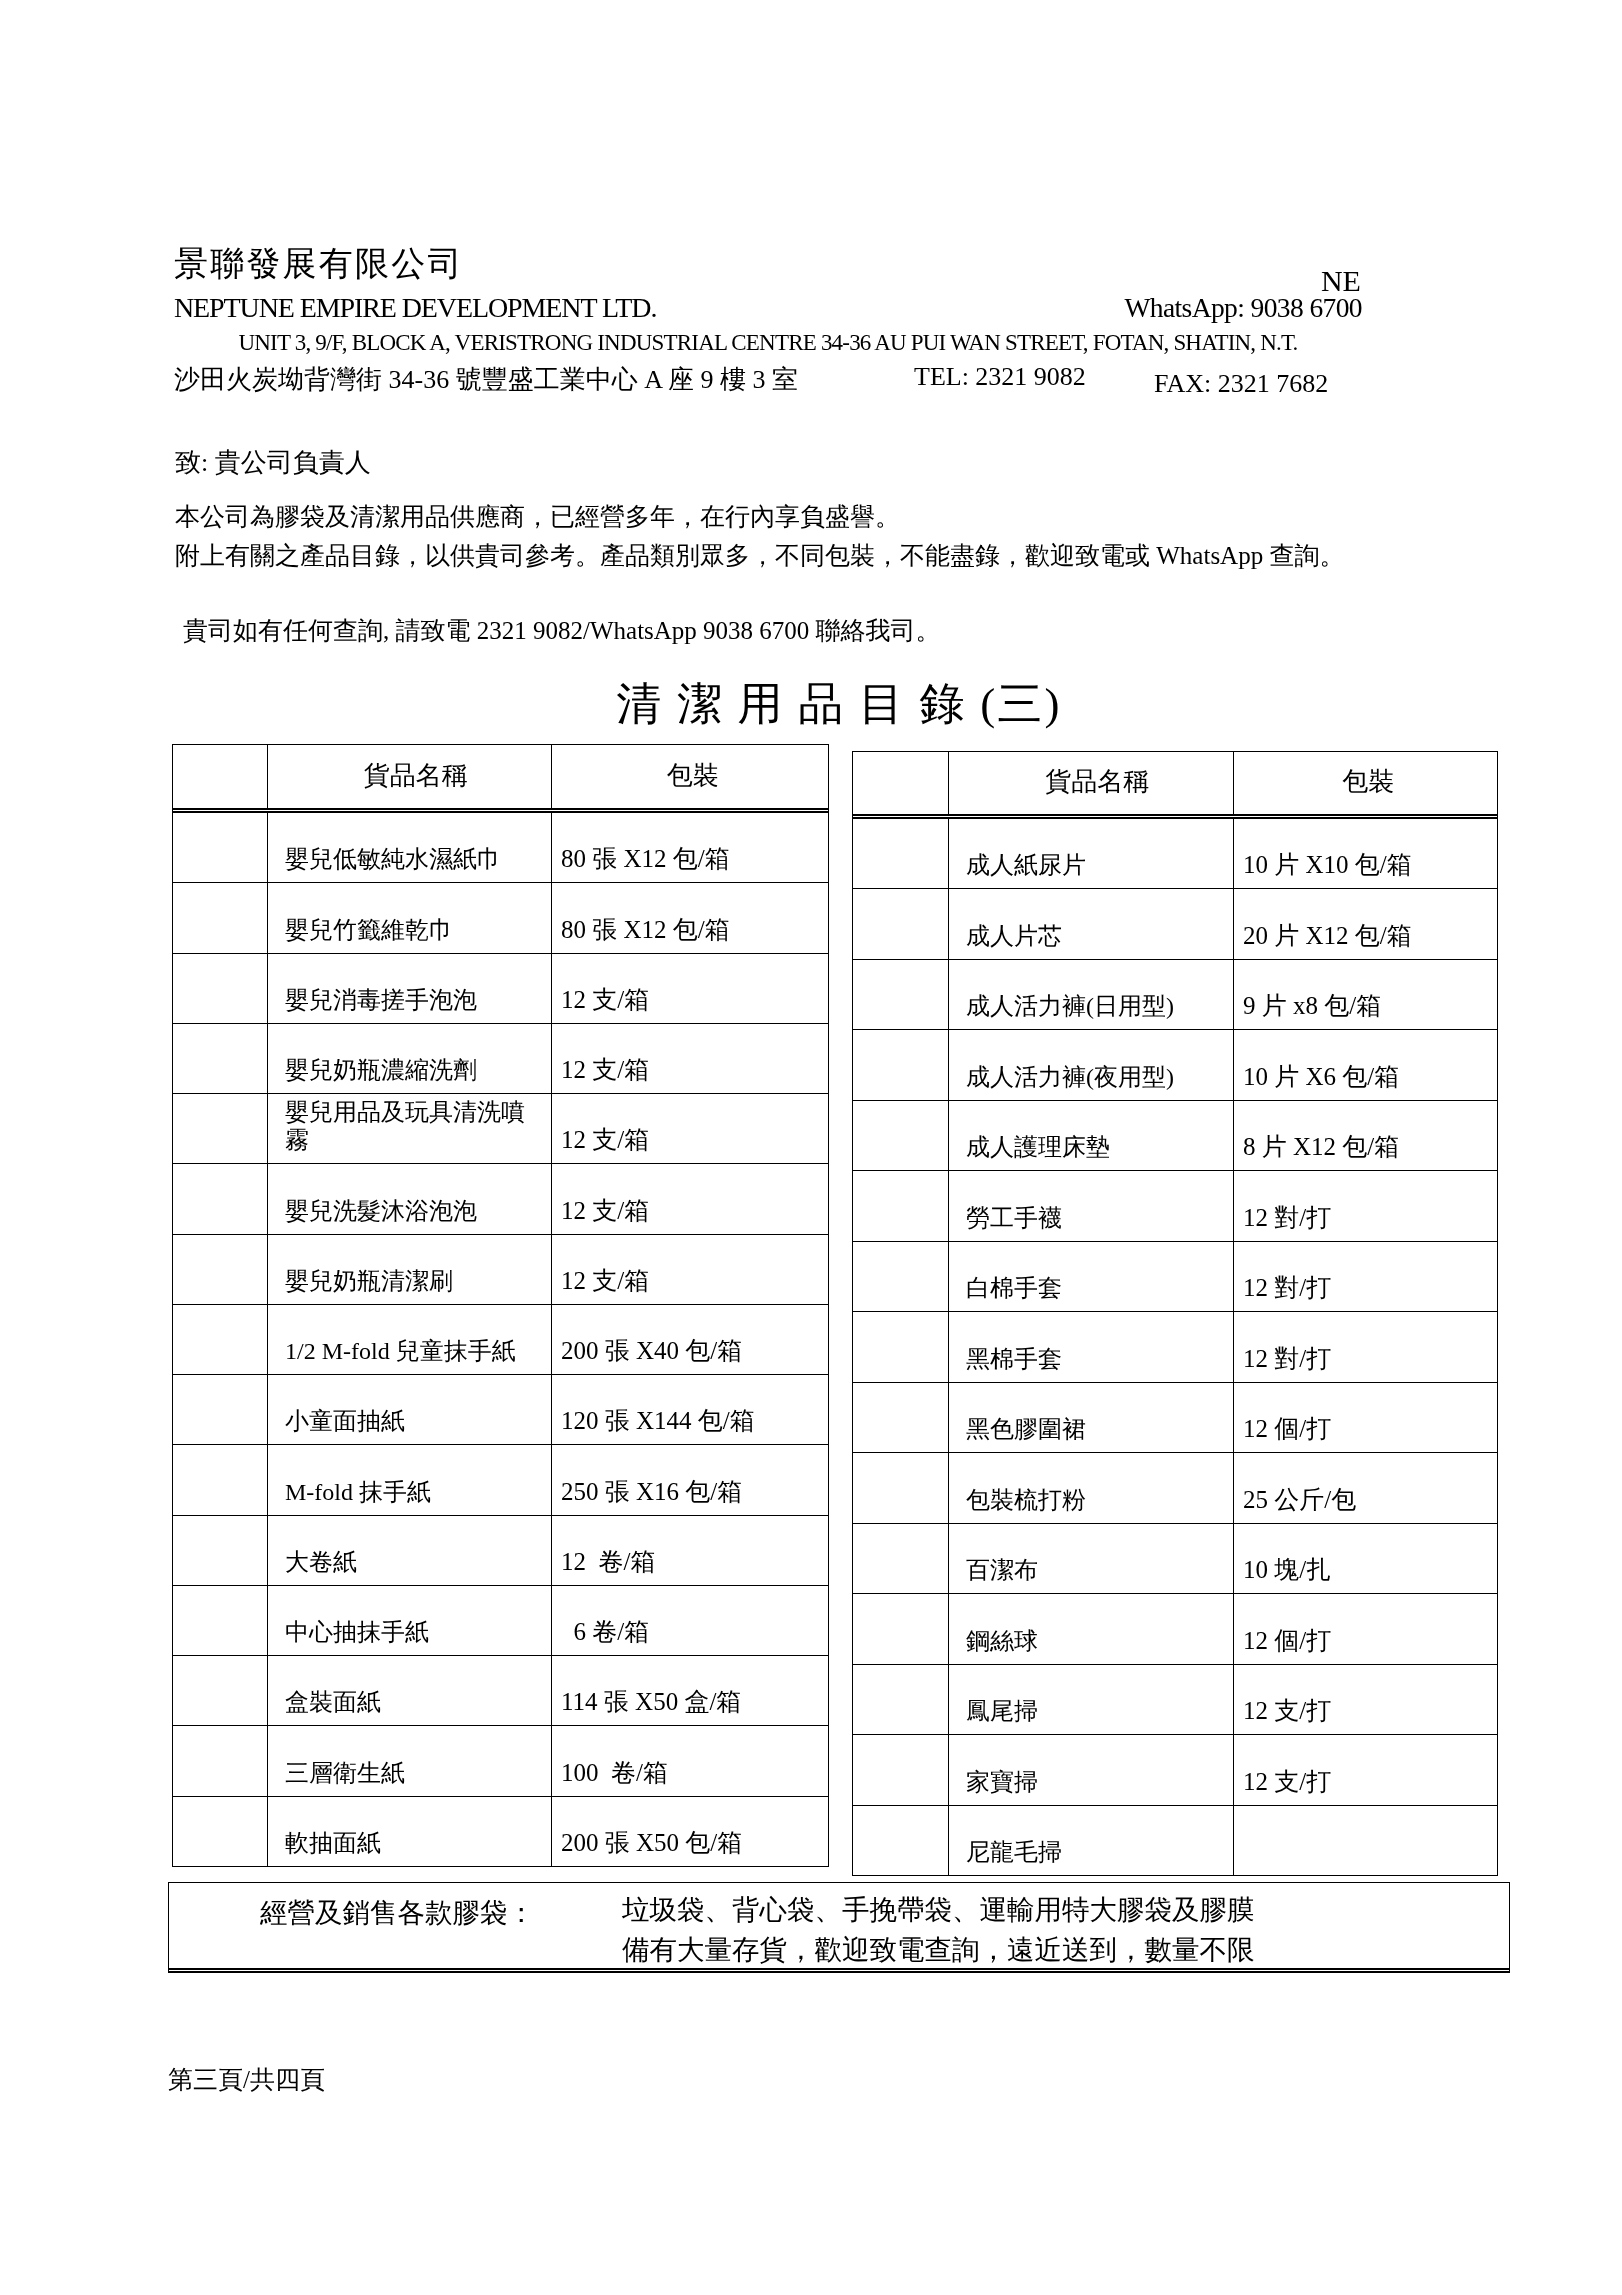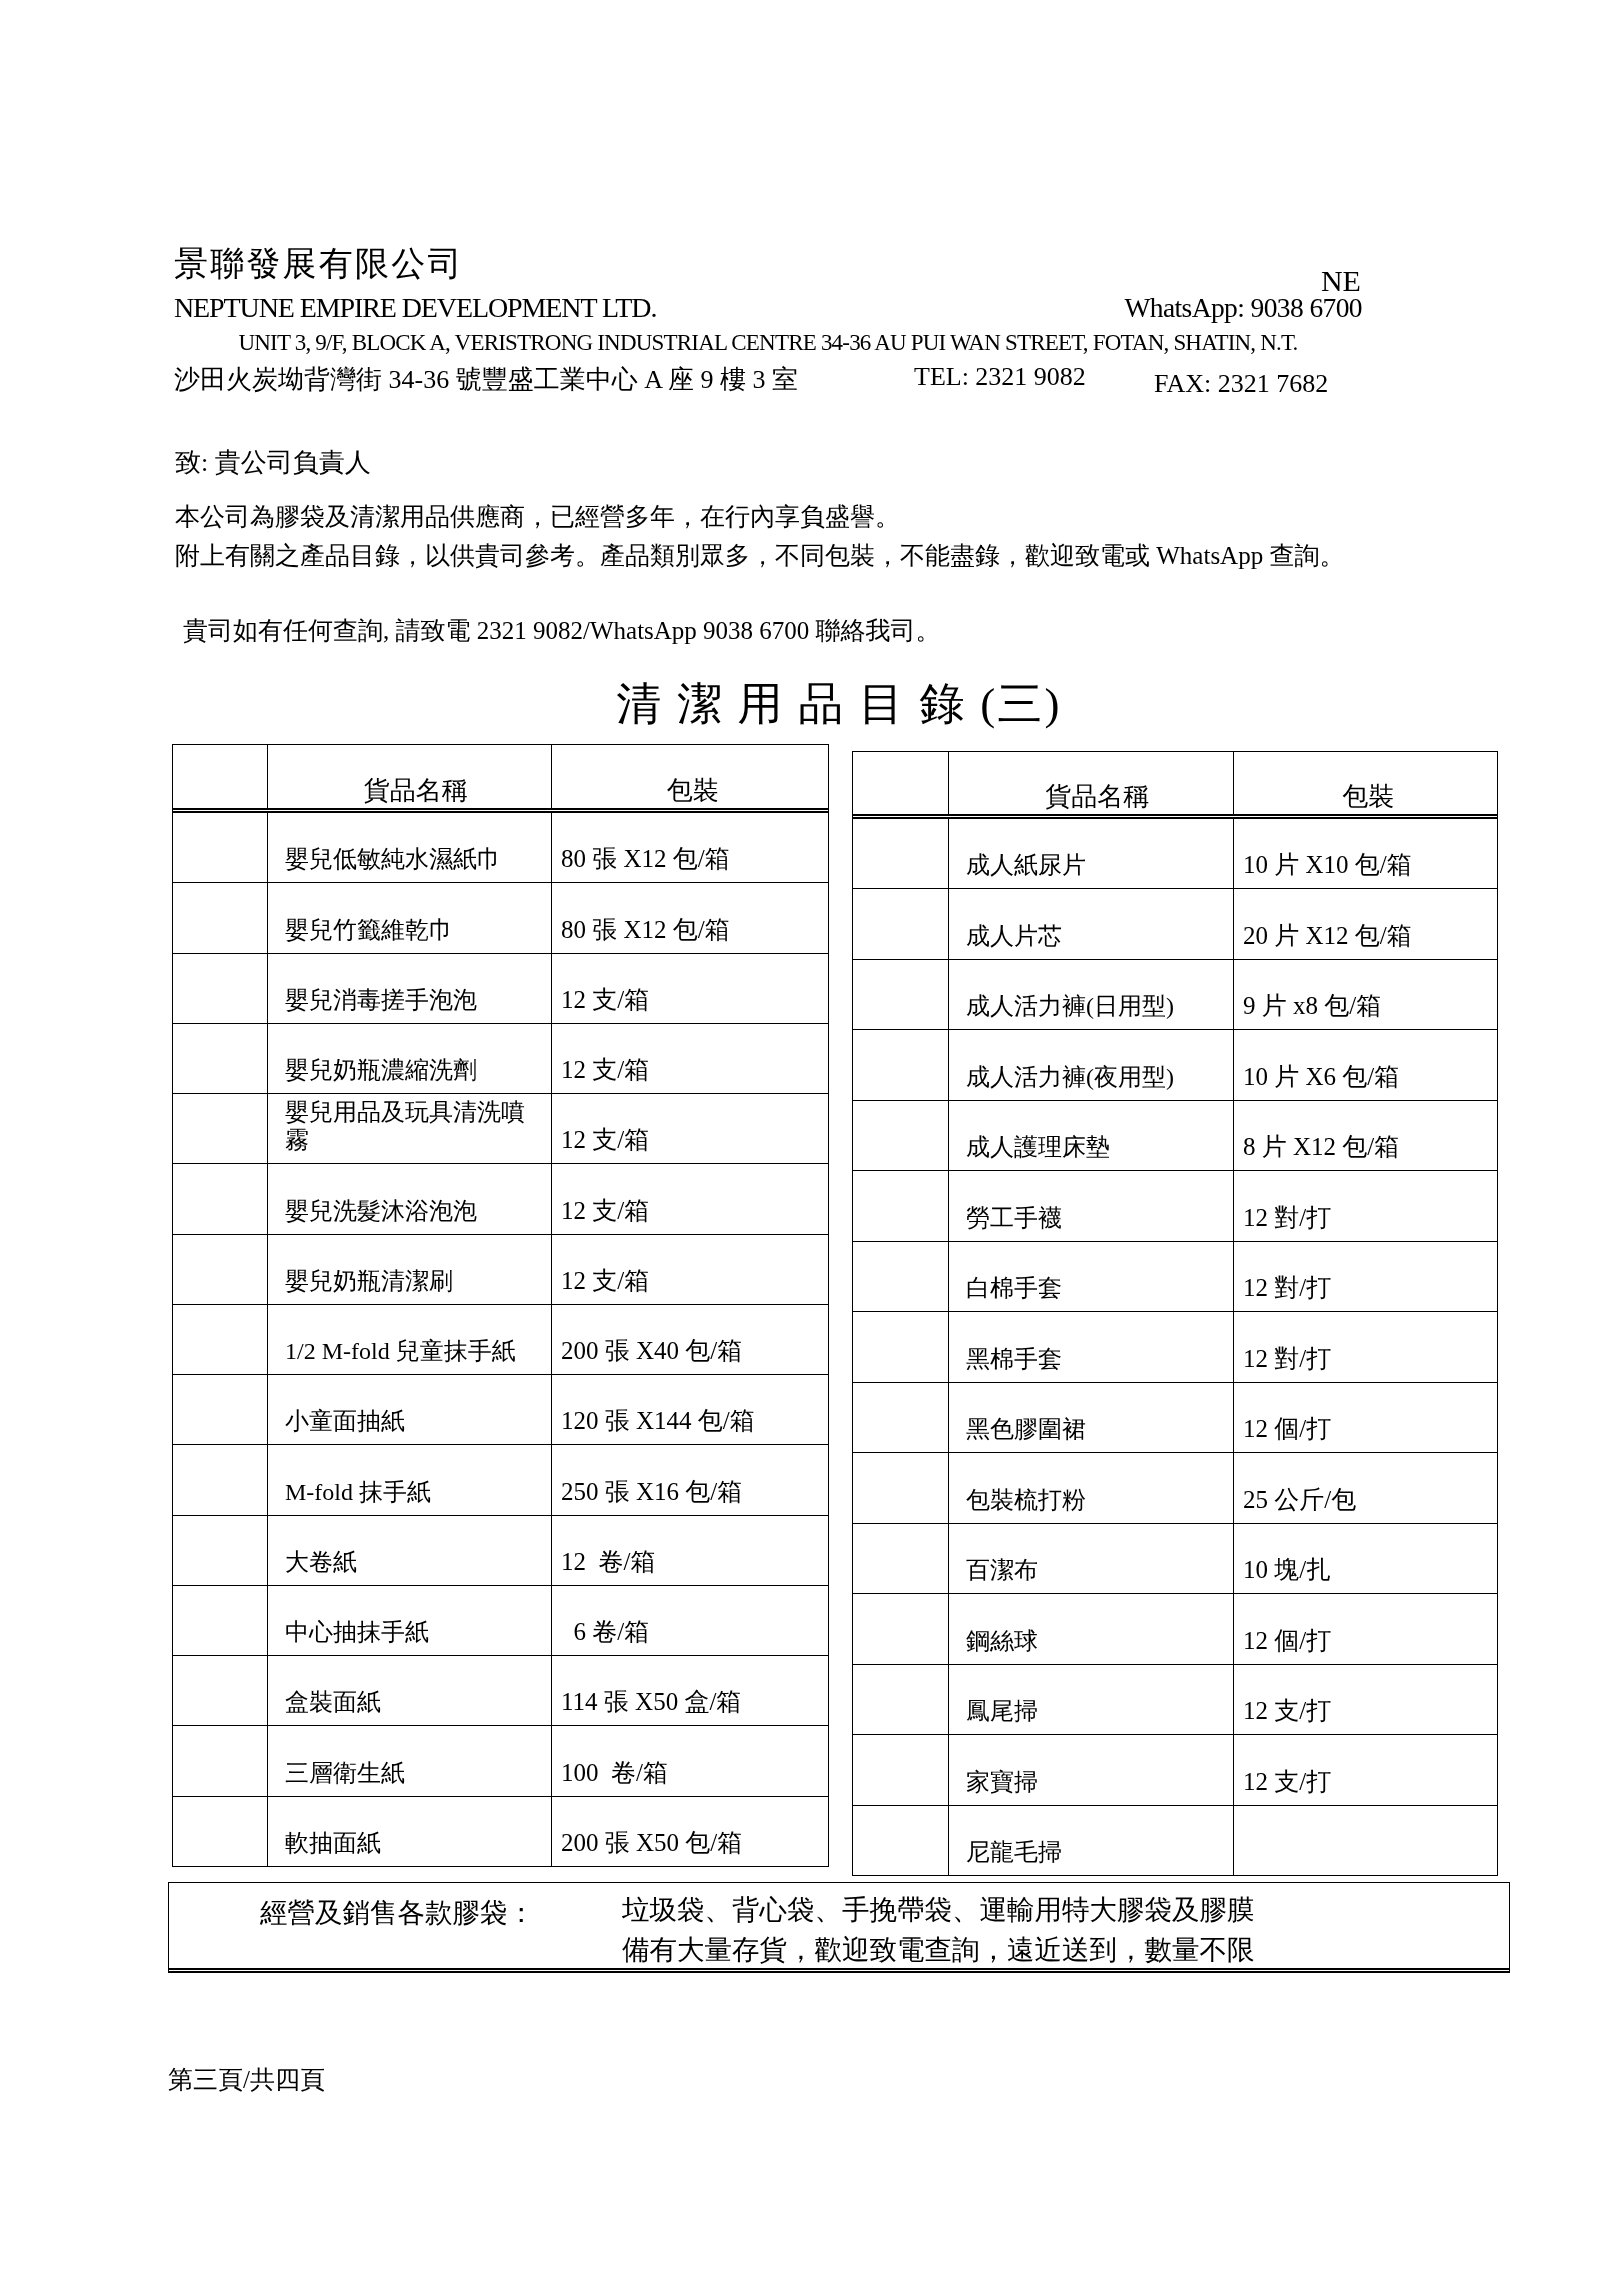--- a/index.html
+++ b/index.html
@@ -41,21 +41,21 @@
   .t-right .thead{height:67px;}
   .trow{display:flex;flex:1 1 0;box-sizing:border-box;}
   .trow + .trow{border-top:1.7px solid #000;}
   .c1,.c2,.c3{box-sizing:border-box;display:flex;align-items:flex-end;}
   .t-left .c1{width:94px;}
   .t-left .c2{width:284px;}
   .t-right .c1{width:95px;}
   .t-right .c2{width:285px;}
   .c2{border-left:1.7px solid #000;padding:0 4.5px 9px 17px;font-size:24px;line-height:28px;}
   .c3{border-left:1.7px solid #000;flex:1;padding:0 3.4px 9px 9px;font-size:25px;line-height:29px;white-space:pre-wrap;}
-  .thead .c2,.thead .c3{justify-content:center;align-items:flex-end;padding-bottom:3px;font-size:26px;}
+  .thead .c2,.thead .c3{justify-content:center;align-items:flex-end;padding-bottom:18px;font-size:26px;}
 
   
   .bbox{position:absolute;left:168px;top:1882px;width:1342px;height:91px;box-sizing:border-box;
     border:1.7px solid #000;border-bottom:5px double #000;display:flex;}
   .bbox-label{padding:12.3px 0 0 91px;width:453px;font-size:27.5px;box-sizing:border-box;}
   .bbox-lines{padding-top:6.7px;font-size:27.5px;line-height:40px;}
 
   
   .pagenum{position:absolute;left:168px;top:2063px;width:1342px;font-size:25px;}
 </style>

